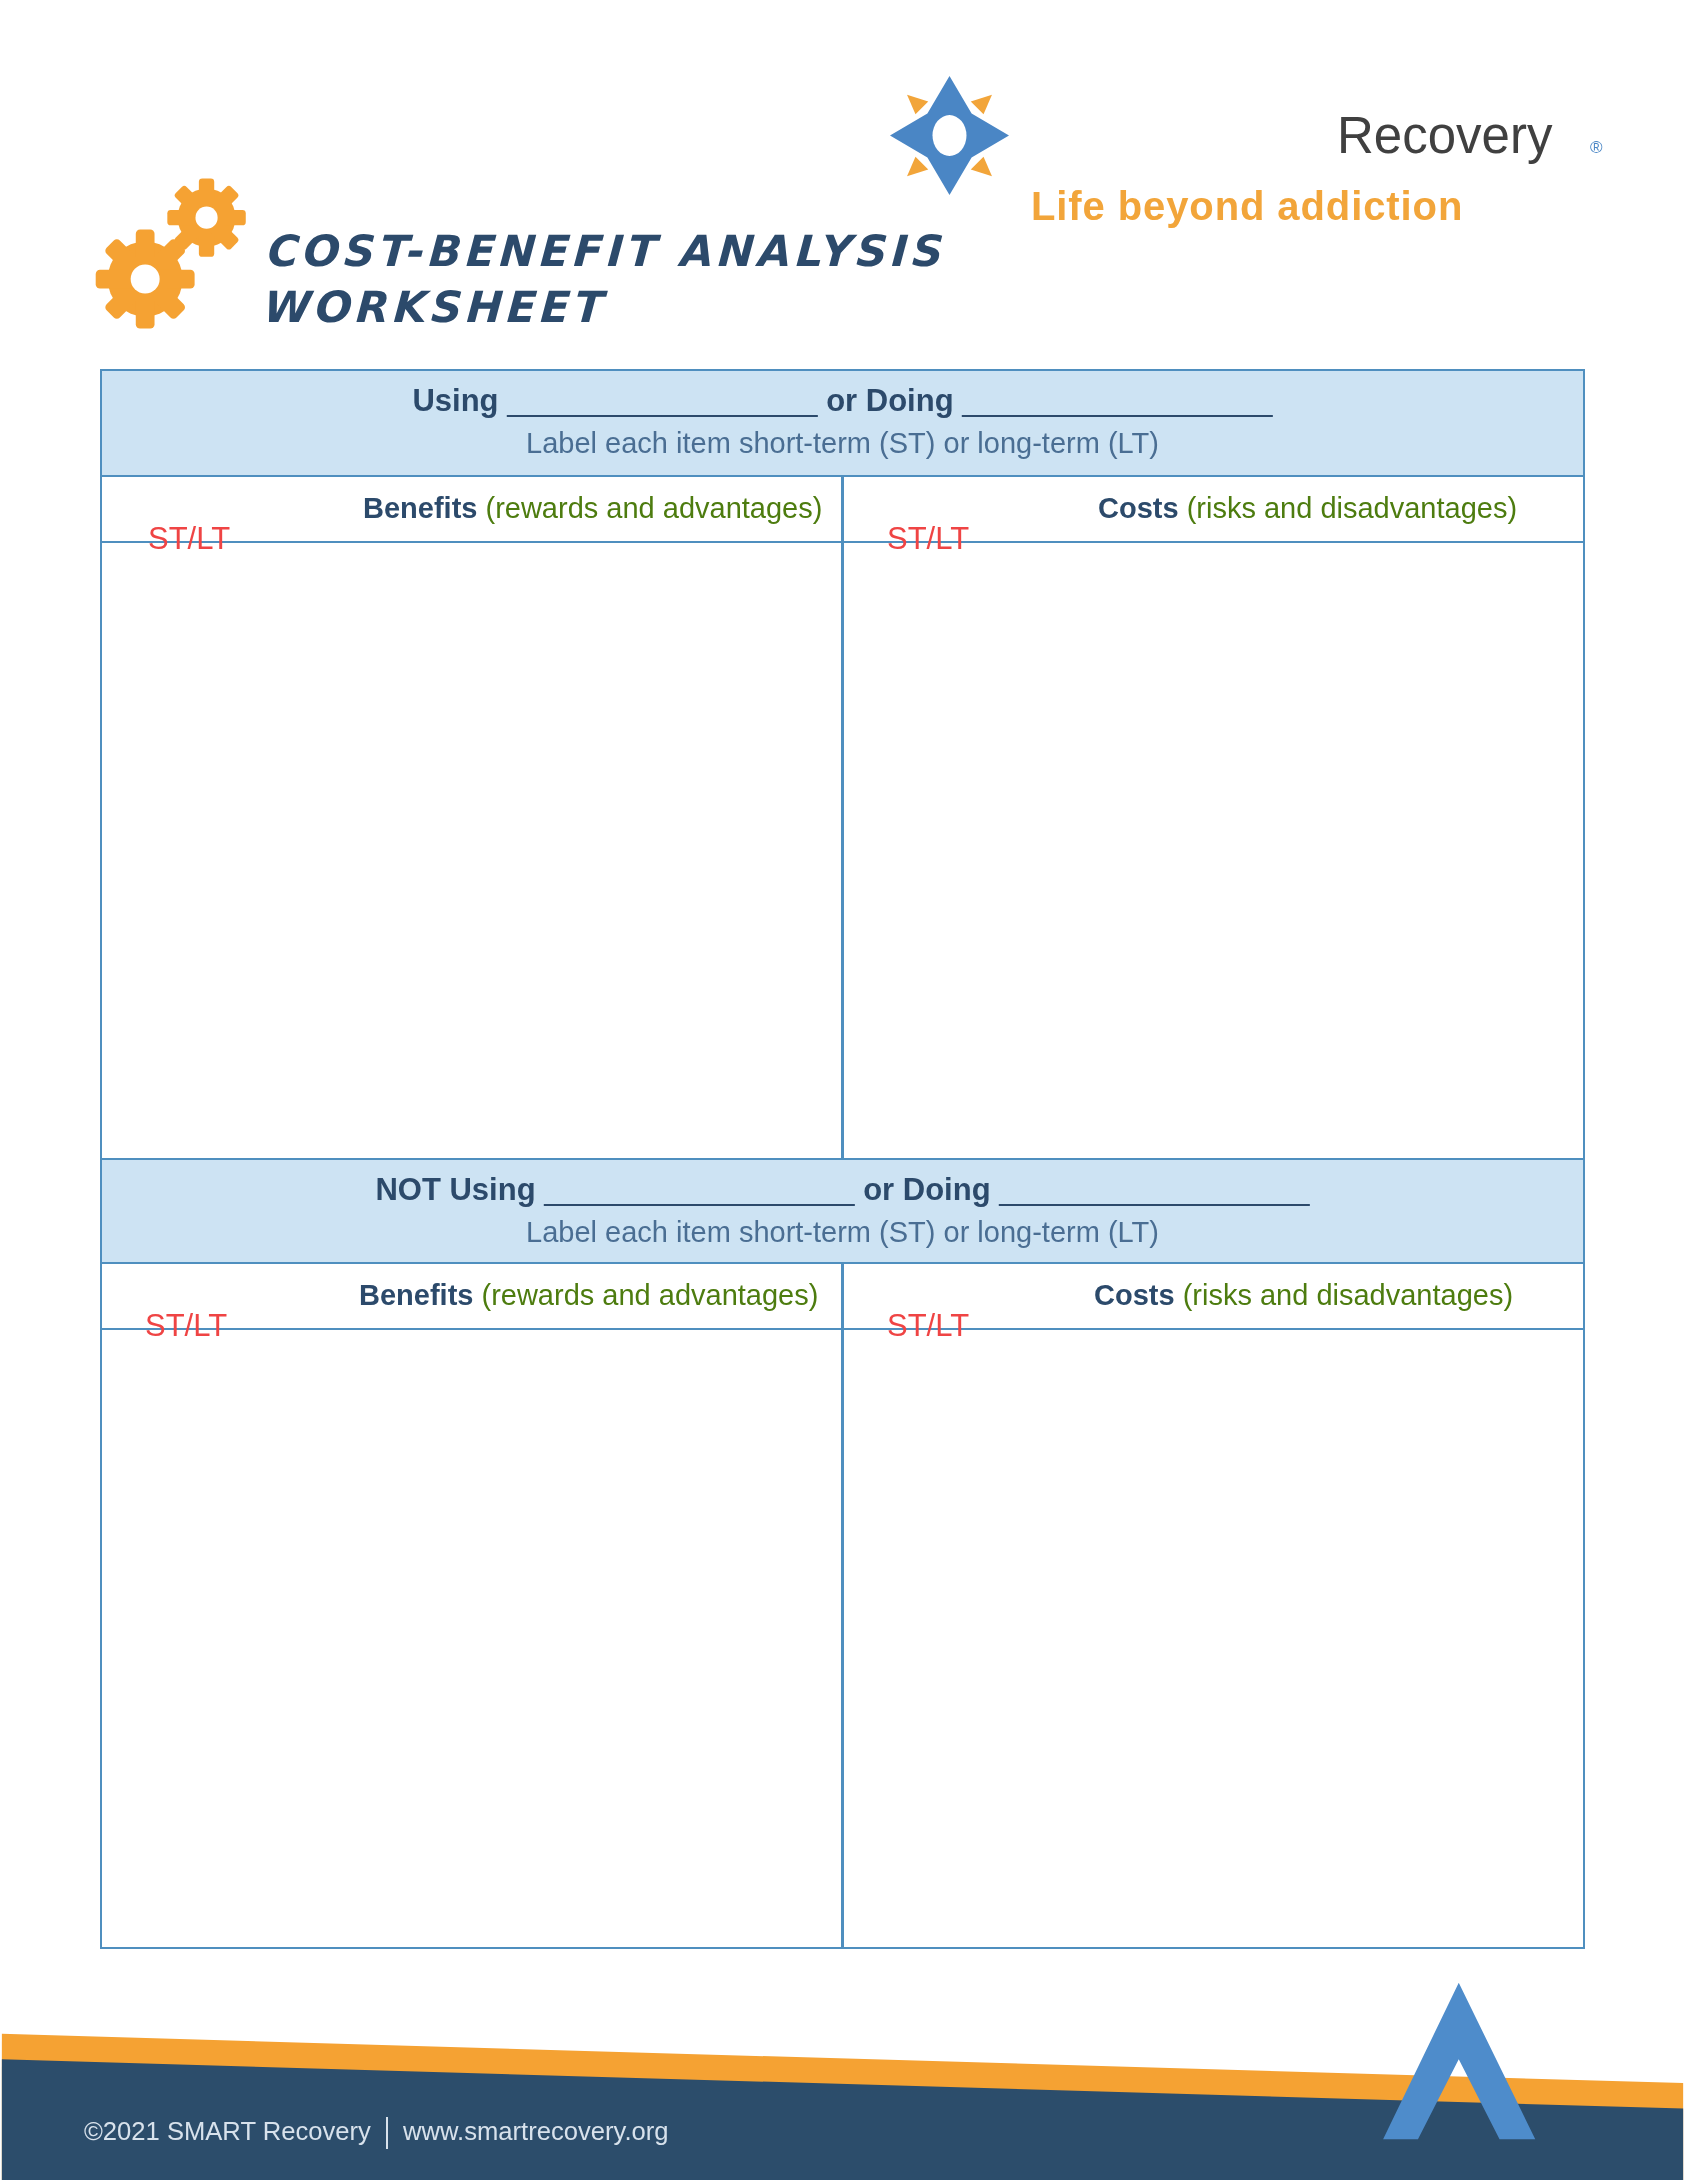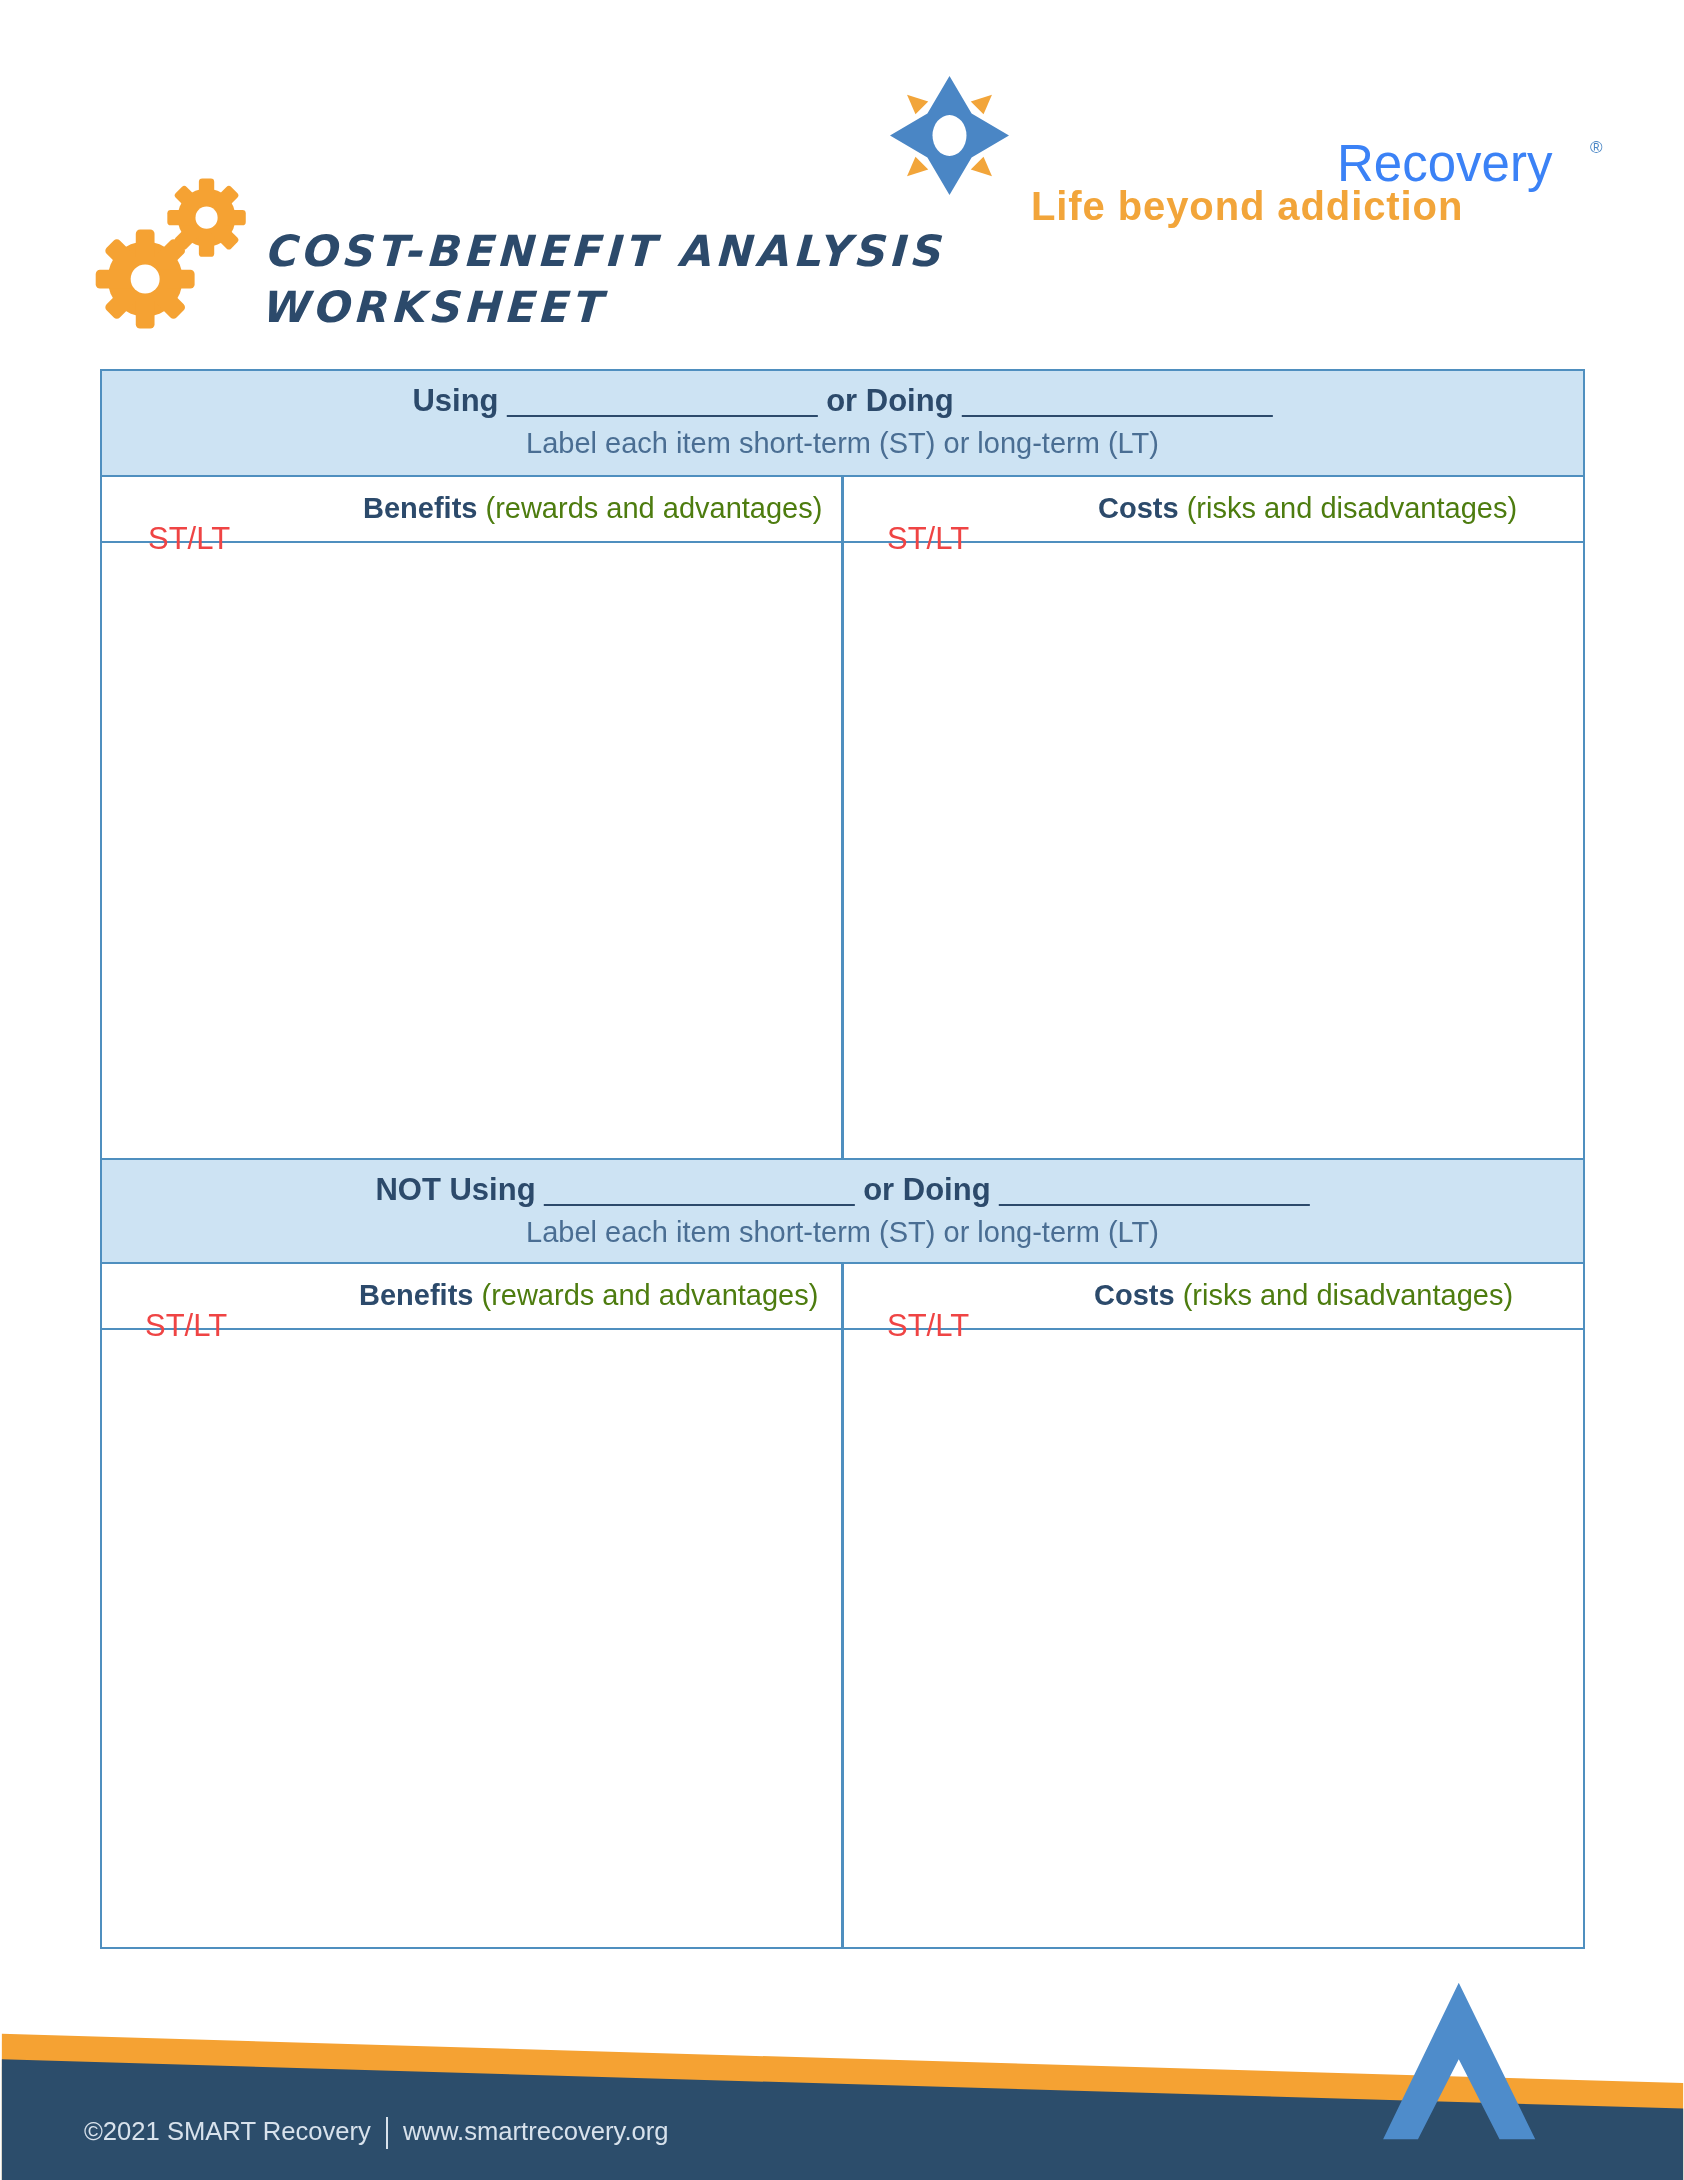--- a/index.html
+++ b/index.html
@@ -4,21 +4,21 @@
 <style>
   html, body { margin:0; padding:0; }
   body { width:1685px; height:2181px; position:relative; background:#ffffff; overflow:hidden;
          font-family:"Liberation Sans", sans-serif; color:#2c4a6b; }
   .abs { position:absolute; }
 
   
   #logo { left:890px; top:72px; width:698px; height:153px; }
   #logo-mark { left:0; top:4.3px; width:119px; height:119px; }
   #logo-word { left:141px; top:17px; font-weight:bold; font-size:75px; color:#4a86c5; letter-spacing:1.7px; line-height:1; }
-  #logo-recovery { left:447px; top:38px; font-size:51px; color:#3b82f6; line-height:1;margin-top:28px; }
+  #logo-recovery { left:447px; top:38px; font-size:51px; color:#404040; line-height:1; }
   #logo-reg { left:700px; top:66px; font-size:17px; color:#4a86c5; }
   #logo-tagline { left:141px; top:112px; font-size:40px; font-weight:bold; color:#f2a53a; letter-spacing:0.9px; }
 
   
   #gears { left:94px; top:175px; width:162px; height:162px; }
   #title { left:266px; top:223px; font-family:"DejaVu Sans", sans-serif; font-style:italic; font-weight:bold;
            font-size:43px; line-height:56px; color:#2c4a6b; letter-spacing:4.3px; transform:skewX(-4deg); }
 
   
   #table { left:100px; top:369px; width:1485px; height:1580px; border:2.6px solid #4f8fbf; box-sizing:border-box; }

